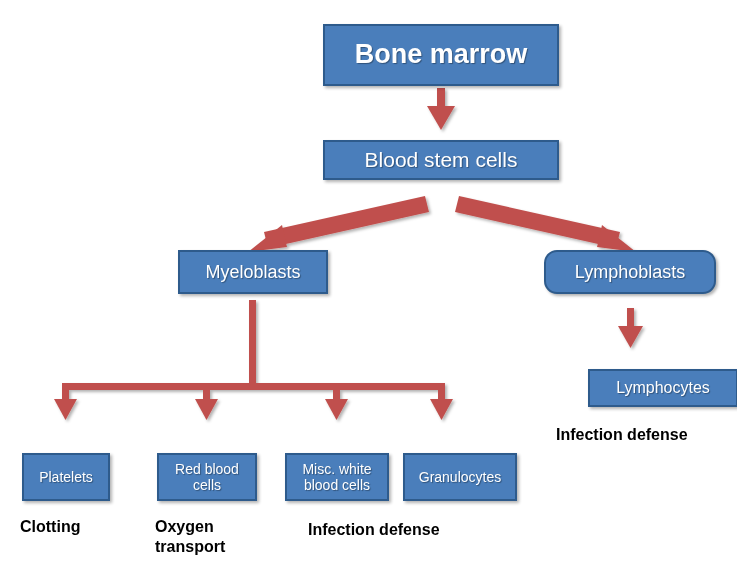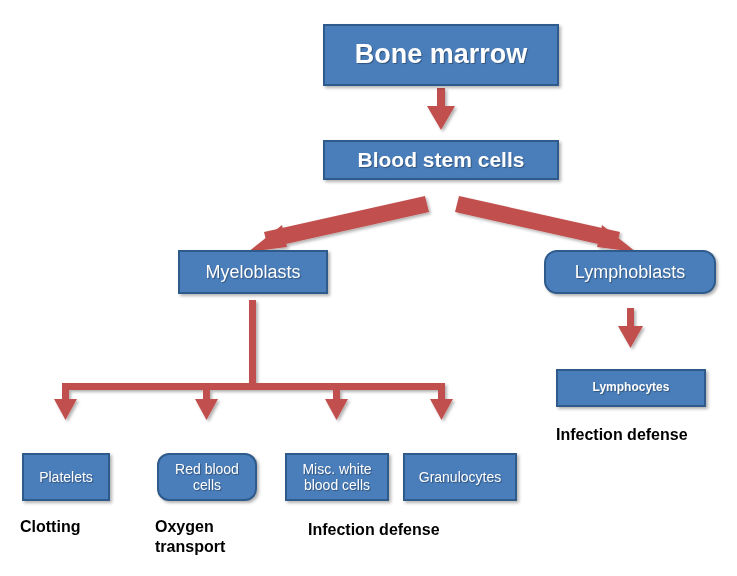--- a/index.html
+++ b/index.html
@@ -24,23 +24,23 @@
     display: flex;
     align-items: center;
     justify-content: center;
     text-align: center;
     line-height: 1.15;
     box-shadow: 2px 2px 3px rgba(0,0,0,0.30);
     text-shadow: 1px 1px 1px rgba(0,0,0,0.35);
     user-select: none;
   }
   .node-l1 { font-size: 27px; font-weight: bold; }
-  .node-l2 { font-size: 21px; font-weight: bold; }
+  .node-l2 { font-size: 21px; font-weight: normal; }
   .node-l3 { font-size: 18px; font-weight: normal; }
-  .node-l4 { font-size: 12px; font-weight: bold; }
+  .node-l4 { font-size: 16px; font-weight: normal; margin-left: 32px; }
   .node-l5 { font-size: 14px; font-weight: normal; }
 
   .caption {
     position: absolute;
     color: #000000;
     font-size: 16px;
     font-weight: bold;
     text-align: left;
     line-height: 1.25;
     user-select: none;
@@ -127,21 +127,21 @@
   </div>
 
   <div class="node node-l4" style="left:556px; top:369px; width:150px; height:38px;">
     <span>Lymphocytes</span>
   </div>
 
   <div class="node node-l5" style="left:22px; top:453px; width:88px; height:48px;">
     <span>Platelets</span>
   </div>
 
-  <div class="node node-l5" style="left:157px; top:453px; width:100px; height:48px;border-radius:12px;">
+  <div class="node node-l5" style="left:157px; top:453px; width:100px; height:48px;">
     <span>
       <span>Red blood</span><br>
       <span>cells</span>
     </span>
   </div>
 
   <div class="node node-l5" style="left:285px; top:453px; width:104px; height:48px;">
     <span>
       <span>Misc. white</span><br>
       <span>blood cells</span>

